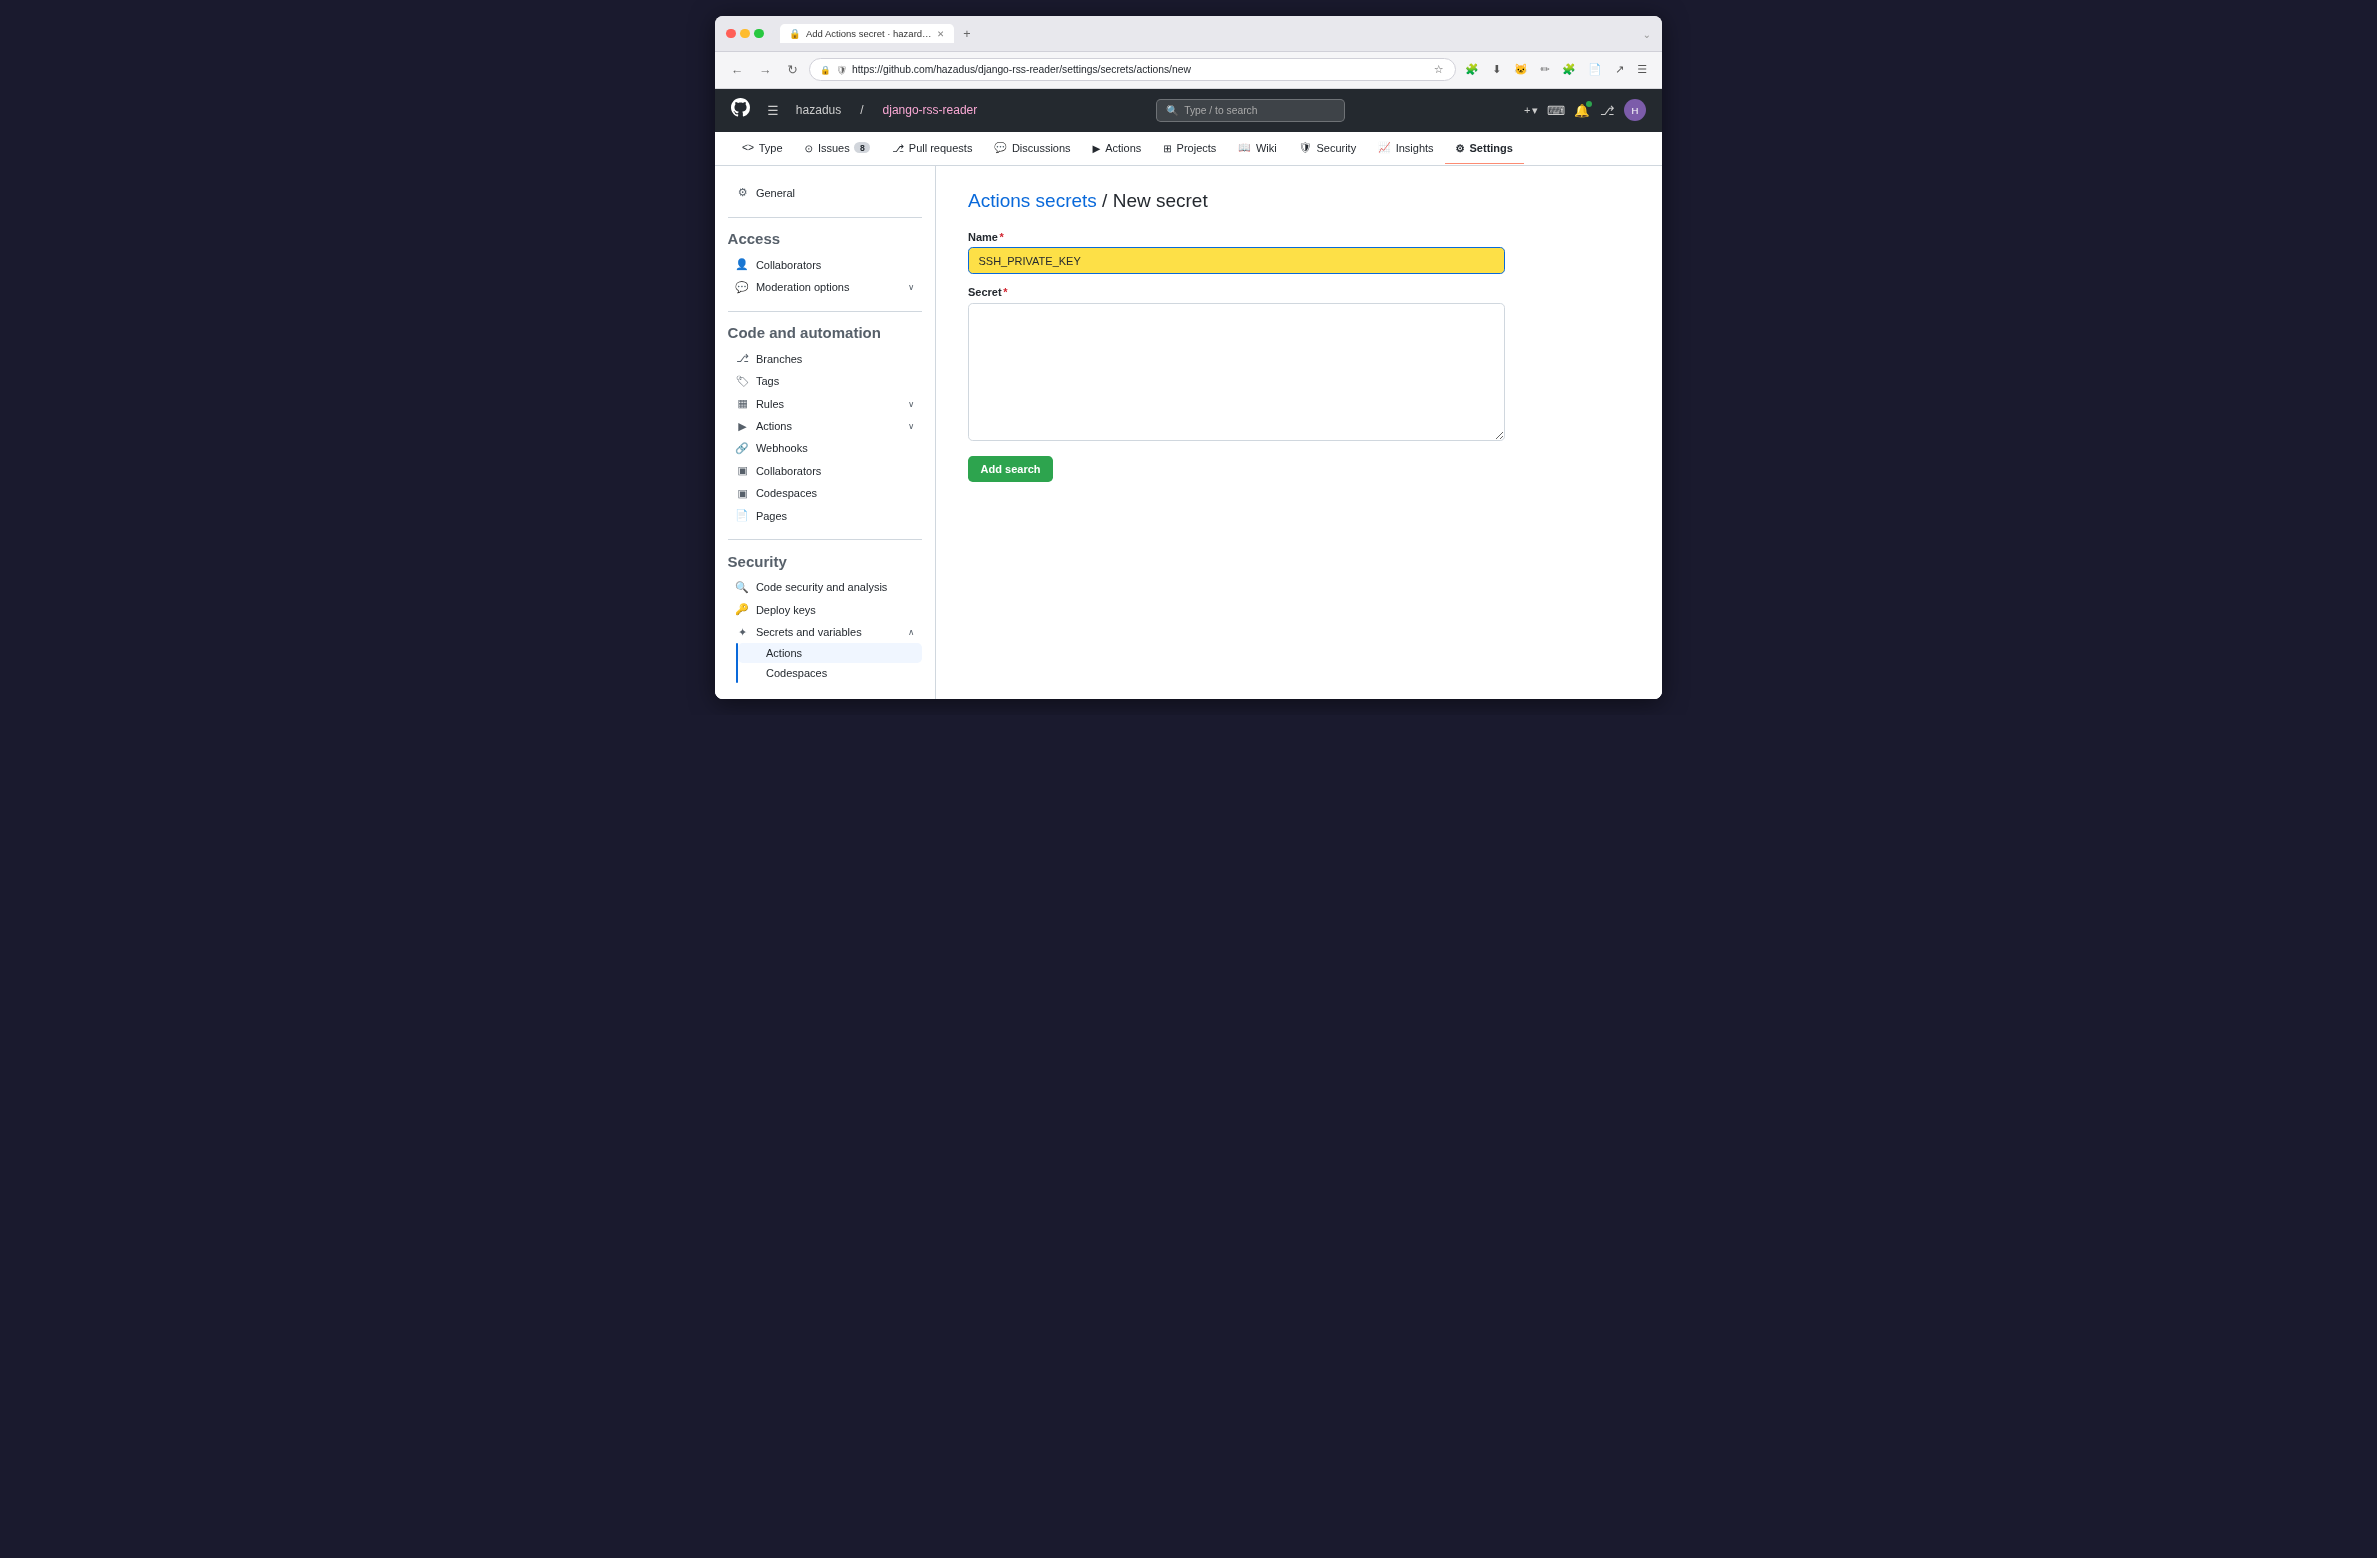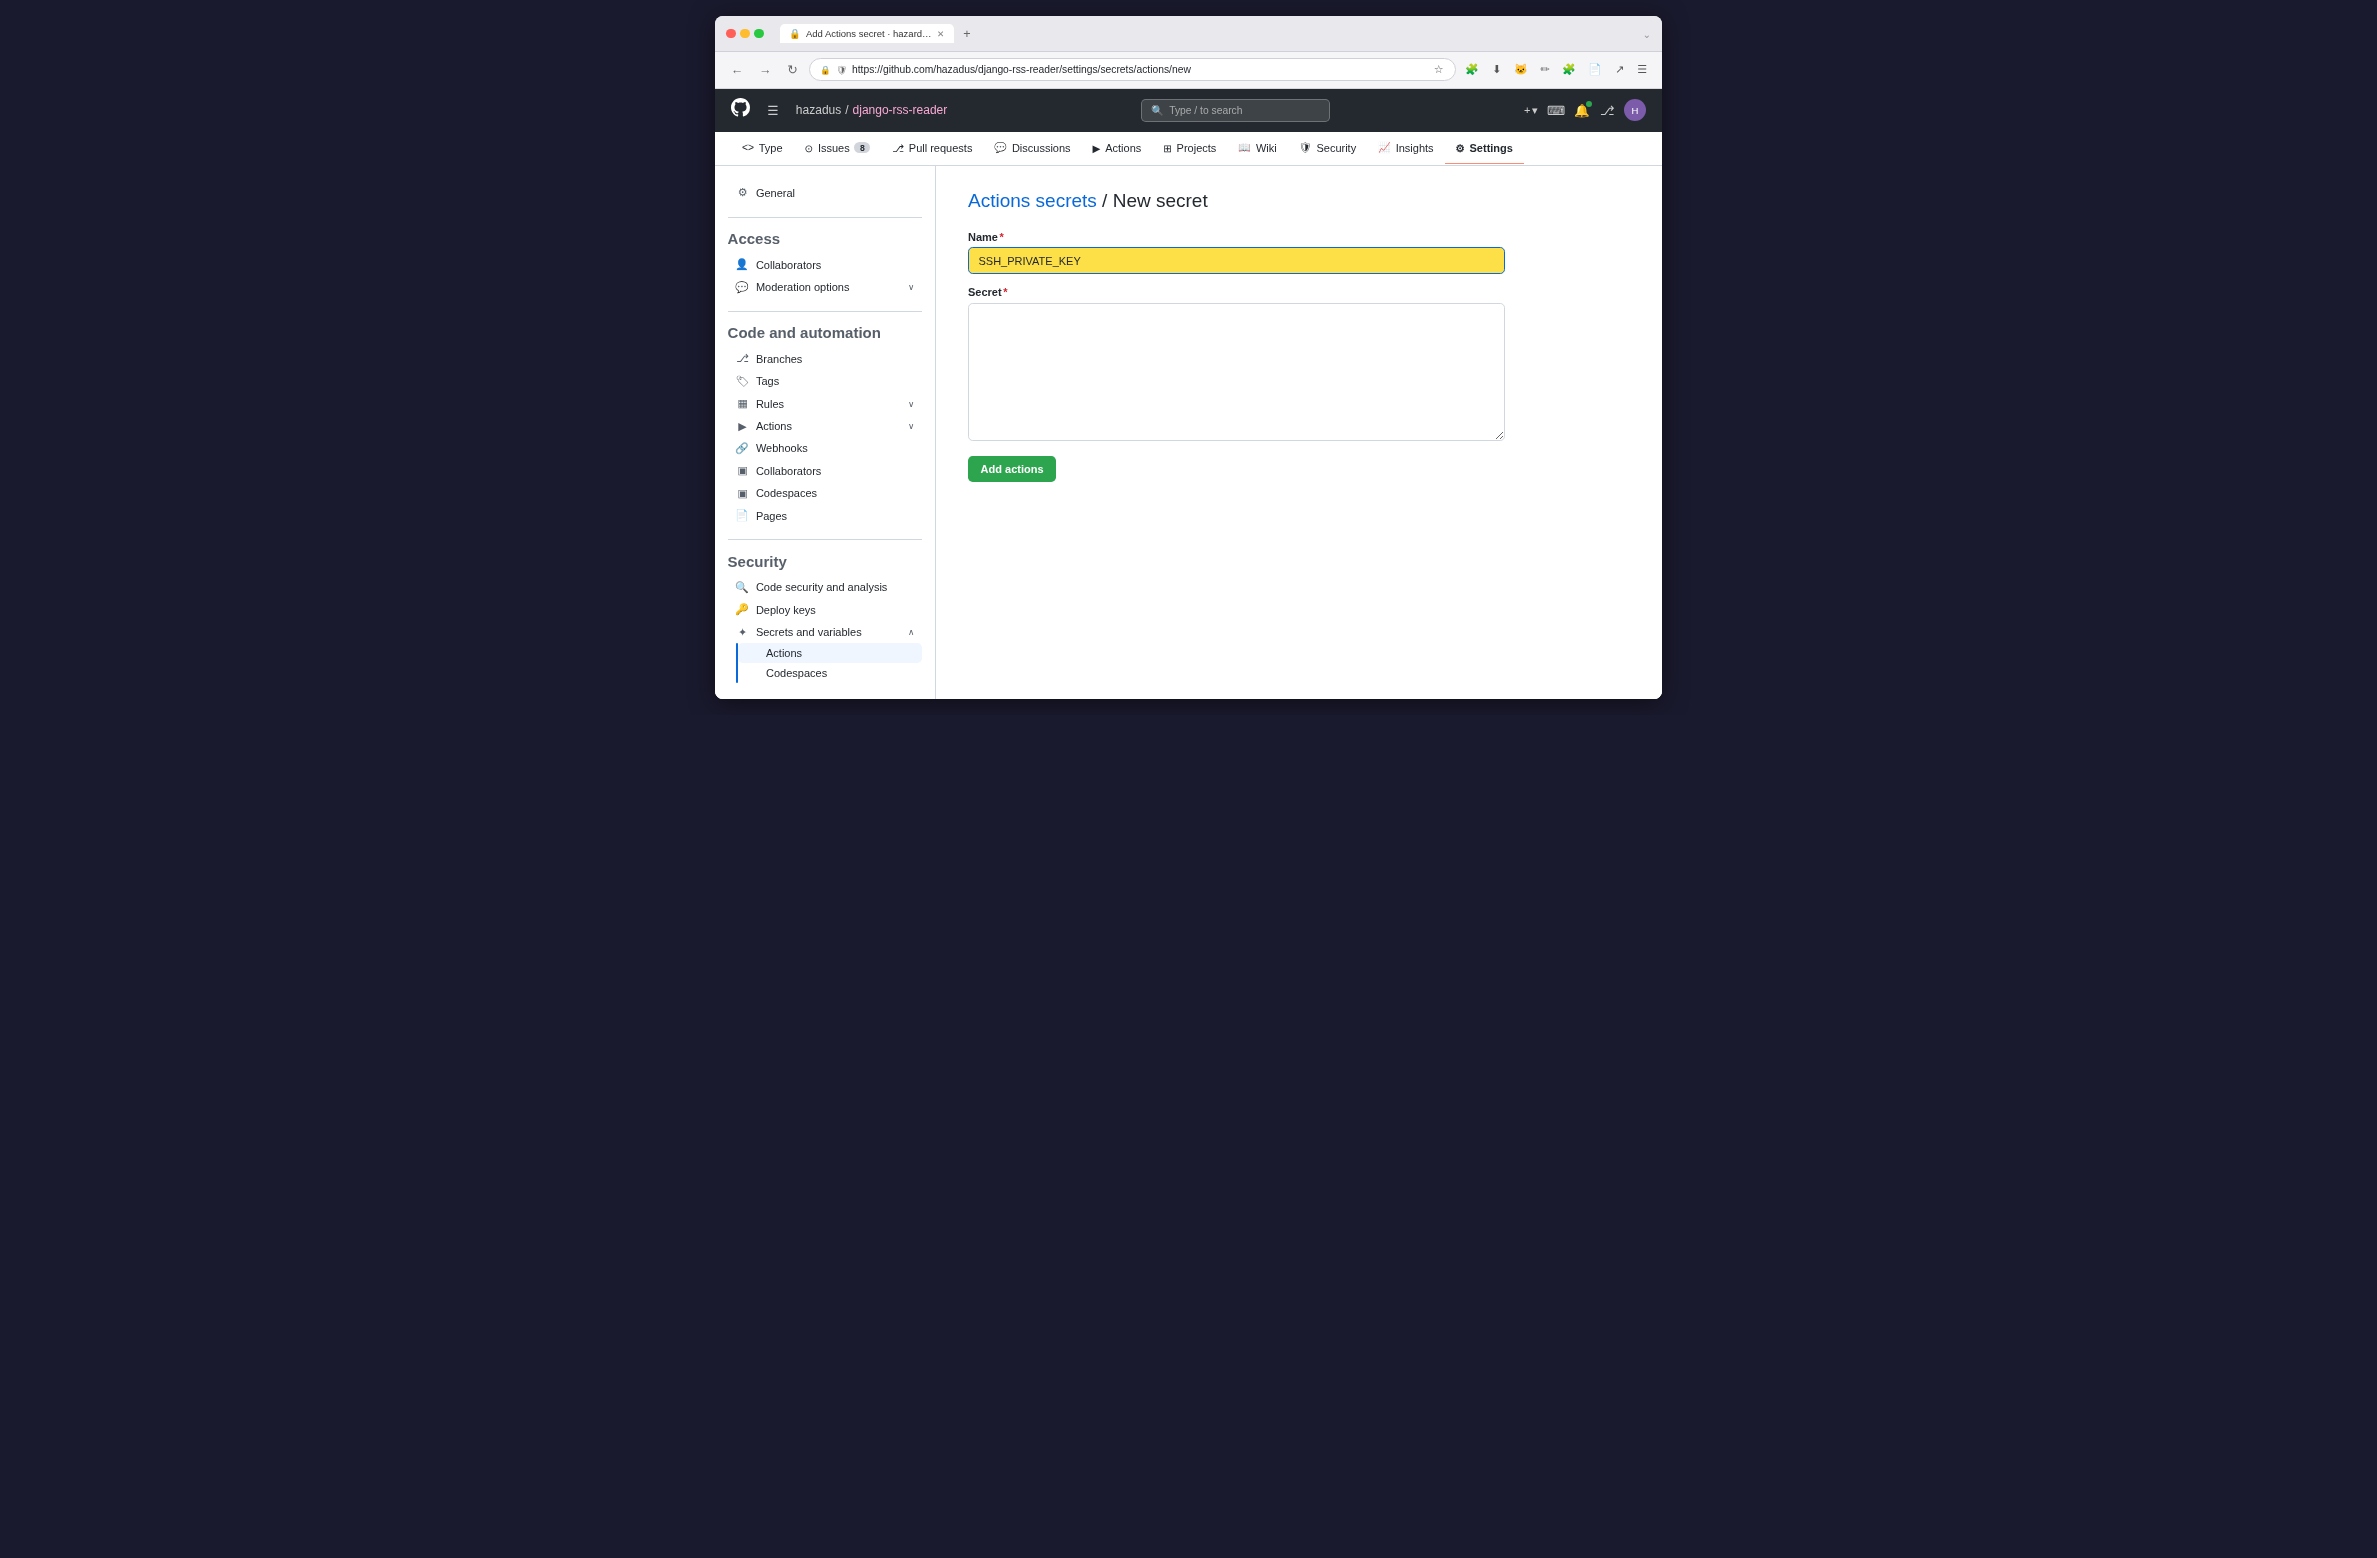--- a/index.html
+++ b/index.html
@@ -25,21 +25,21 @@
     .address-icon { font-size: 8.7px; color: #666; }
     .address-text { flex: 1; font-size: 10.3px; color: #24292f; }
     .star-btn { background: none; border: none; color: #666; font-size: 11px; cursor: pointer; }
     .toolbar-actions { display: flex; align-items: center; gap: 4.7px; }
     .toolbar-icon-btn { background: none; border: none; font-size: 11px; color: #555; cursor: pointer; padding: 2.4px 4px; }
 
     
     .gh-content { background: #fff; }
     .gh-header { background: #24292f; padding: 9.5px 16px; display: flex; align-items: center; gap: 12.6px; }
     .gh-logo { color: #fff; font-size: 17.4px; }
-    .gh-breadcrumb { color: #ccc; font-size: 12px; display: flex; align-items: center; gap: 4px; }
+    .gh-breadcrumb { color: #ccc; font-size: 12px; display: flex; align-items: center; gap: 19px; }
     .gh-breadcrumb a { color: #ccc; text-decoration: none; }
     .gh-breadcrumb-repo { color: #f9a8d4; font-weight: 400; text-align: center; }
     .gh-search { flex: 1; display: flex; justify-content: center; }
     .gh-search-box { background: rgba(255,255,255,0.12); border: 0.8px solid rgba(255,255,255,0.25); border-radius: 4.7px; padding: 4px 9.5px; color: #ccc; font-size: 10.3px; width: 189px; display: flex; align-items: center; gap: 4.7px; cursor: text; }
     .gh-search-box span { color: #aaa; }
     .gh-header-actions { display: flex; align-items: center; gap: 9.5px; }
     .gh-header-icon { color: #ccc; font-size: 12.6px; cursor: pointer; position: relative; }
     .gh-avatar { width: 22px; height: 22px; border-radius: 50%; background: #7c5caa; display: flex; align-items: center; justify-content: center; color: #fff; font-size: 9.5px; cursor: pointer; }
 
     
@@ -307,18 +307,18 @@
           <input type="text" class="form-input" value="SSH_PRIVATE_KEY" style="">
         </div>
 
         <div class="form-group">
           <label class="form-label">
             <span>Secret</span><span class="form-label-required">*</span>
           </label>
           <textarea class="form-textarea" style=""></textarea>
         </div>
 
-        <button class="btn-primary">Add actions</button>
+        <button class="btn-primary">Add search</button>
       </div>
     </div>
   </div>
 </div>
 
 
 </body></html>

